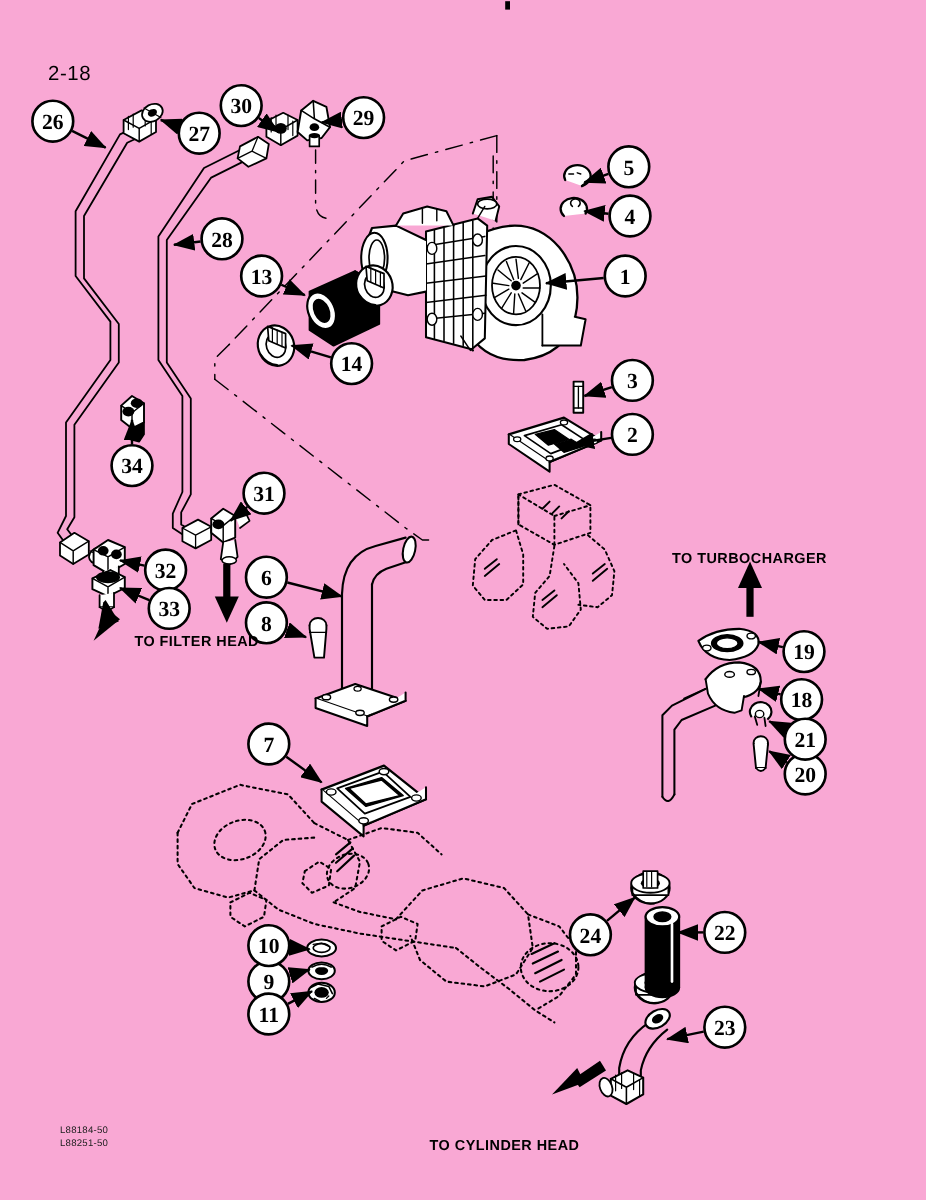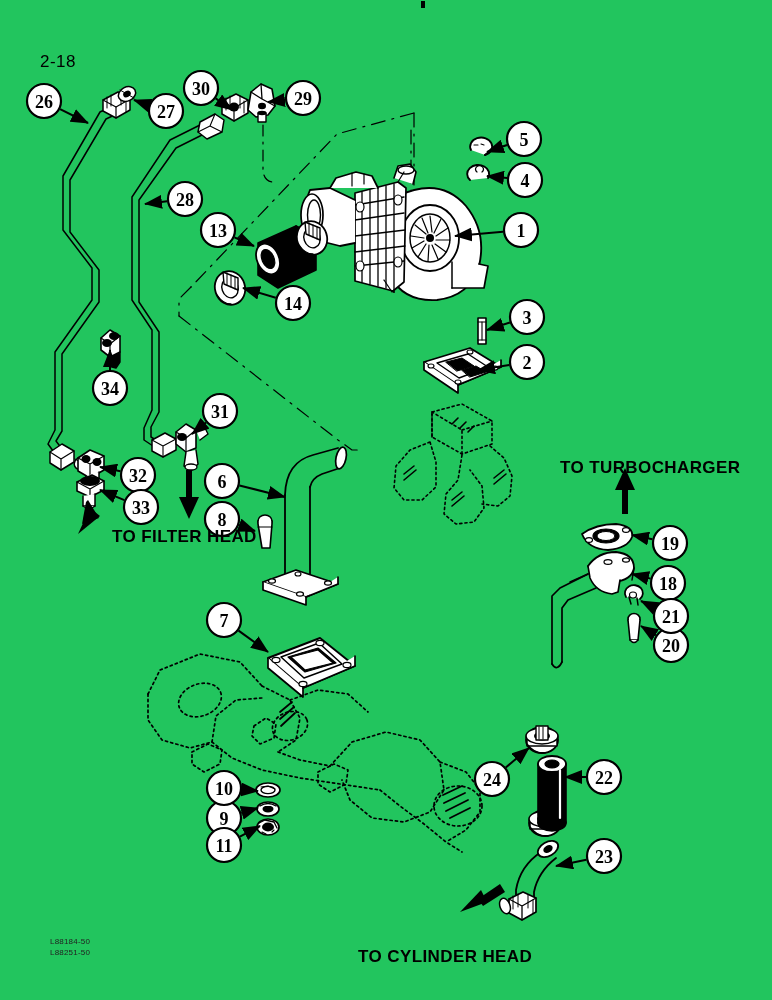--- a/index.html
+++ b/index.html
@@ -8,21 +8,21 @@
     padding: 0;
     background: #ffffff;
   }
   body {
     font-family: "Liberation Sans", sans-serif;
   }
   #page {
     position: relative;
     width: 772px;
     height: 1000px;
-    background: #22c55e;
+    background: #f9a8d4;
     overflow: hidden;
   }
   #diagram-svg {
     position: absolute;
     left: 0;
     top: 0;
     width: 772px;
     height: 1000px;
   }
   .page-number {
@@ -40,21 +40,21 @@
     top: 936px;
     font-size: 8px;
     line-height: 11px;
     font-family: "Liberation Sans", sans-serif;
     color: #222;
     letter-spacing: 0.2px;
   }
   .footer-codes div { white-space: nowrap; }
   .anno-text {
     position: absolute;
-    font-size: 17px;
+    font-size: 12px;
     font-weight: bold;
     letter-spacing: 0.4px;
     color: #000;
     white-space: nowrap;
     font-family: "Liberation Sans", sans-serif;
   }
   .top-speck {
     position: absolute;
     left: 421px;
     top: 1px;

